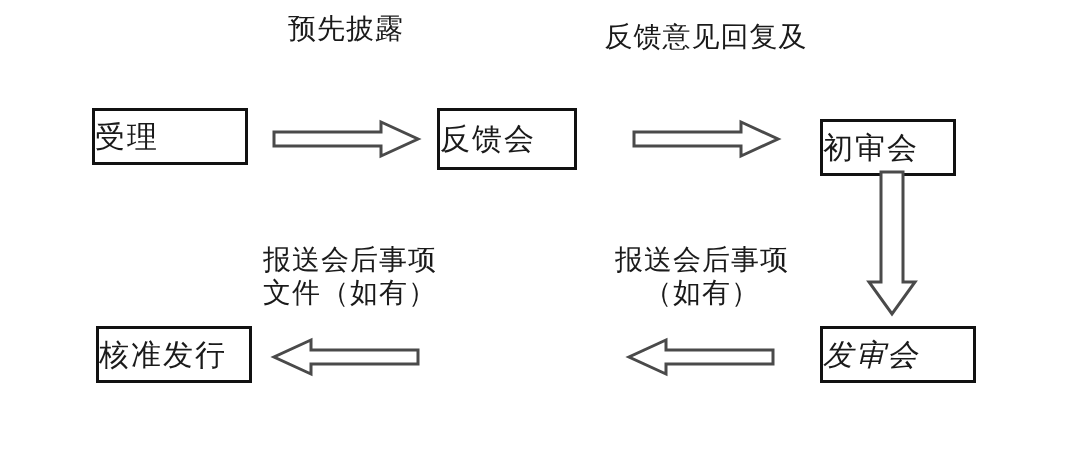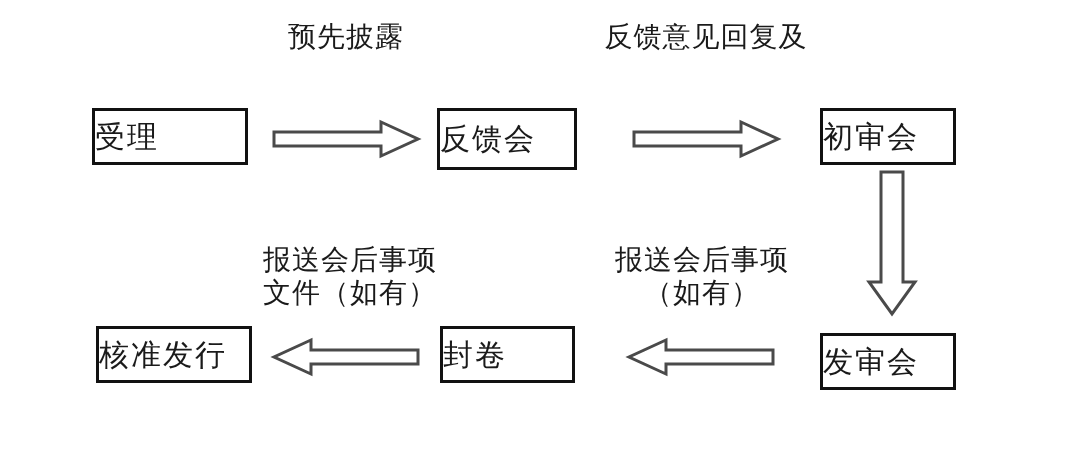--- a/index.html
+++ b/index.html
@@ -58,33 +58,30 @@
 <div id="canvas">
 
   <div class="node" style="left:92px; top:108px; width:156px; height:57px;">
     <span>受理</span>
   </div>
 
   <div class="node" style="left:437px; top:108px; width:140px; height:62px;">
     <span>反馈会</span>
   </div>
 
-  <div class="node" style="left:820px; top:108px; width:136px; height:57px;">
+  <div class="node" style="left:820px; top:119px; width:136px; height:57px;">
     <span>初审会</span>
   </div>
 
   <div class="node" style="left:96px; top:326px; width:156px; height:57px;">
     <span>核准发行</span>
   </div>
 
-  <div class="node" style="left:440px; top:326px; width:135px; height:57px;">
-    <span>封卷</span>
-  </div>
 
-  <div class="node" style="left:820px; top:333px; width:136px; height:57px;">
+  <div class="node" style="left:820px; top:326px; width:156px; height:57px;font-style:italic;">
     <span>发审会</span>
   </div>
 
   <div class="arrow" style="left:272px; top:119px; width:148px; height:40px;">
     <svg width="148" height="40" viewBox="0 0 148 40">
       <path class="arrow-shape" d="M 2 13 L 109 13 L 109 3 L 146 20 L 109 37 L 109 27 L 2 27 Z"></path>
     </svg>
   </div>
 
   <div class="arrow" style="left:632px; top:119px; width:148px; height:40px;">
@@ -104,21 +101,21 @@
       <path class="arrow-shape" d="M 148 13 L 41 13 L 41 3 L 4 20 L 41 37 L 41 27 L 148 27 Z"></path>
     </svg>
   </div>
 
   <div class="arrow" style="left:270px; top:337px; width:150px; height:40px;">
     <svg width="150" height="40" viewBox="0 0 150 40">
       <path class="arrow-shape" d="M 148 13 L 41 13 L 41 3 L 4 20 L 41 37 L 41 27 L 148 27 Z"></path>
     </svg>
   </div>
 
-  <div class="edge-label" style="left:196px; top:20px; width:300px;">
+  <div class="edge-label" style="left:196px; top:12px; width:300px;">
     <div>预先披露</div>
   </div>
 
   <div class="edge-label" style="left:556px; top:20px; width:300px;">
     <div>反馈意见回复及</div>
   </div>
 
   <div class="edge-label" style="left:200px; top:243px; width:300px;">
     <div>报送会后事项</div>
     <div>文件（如有）</div>

